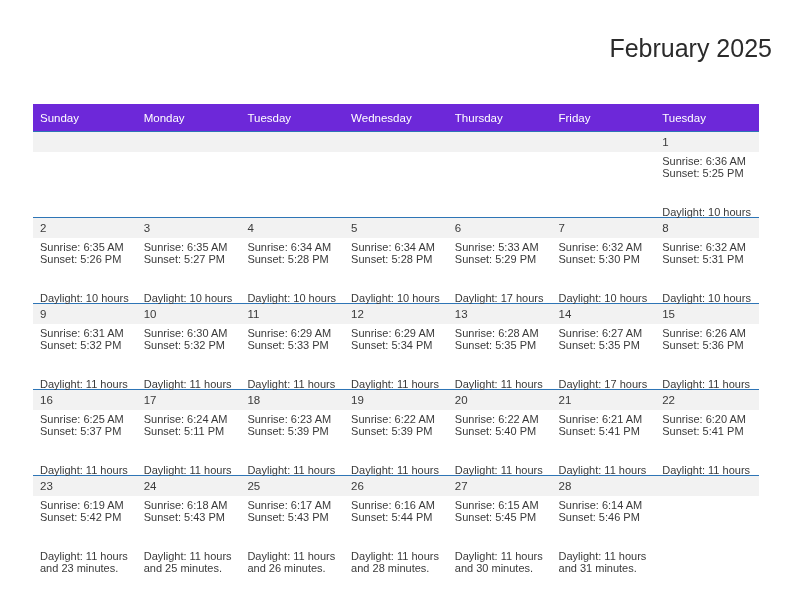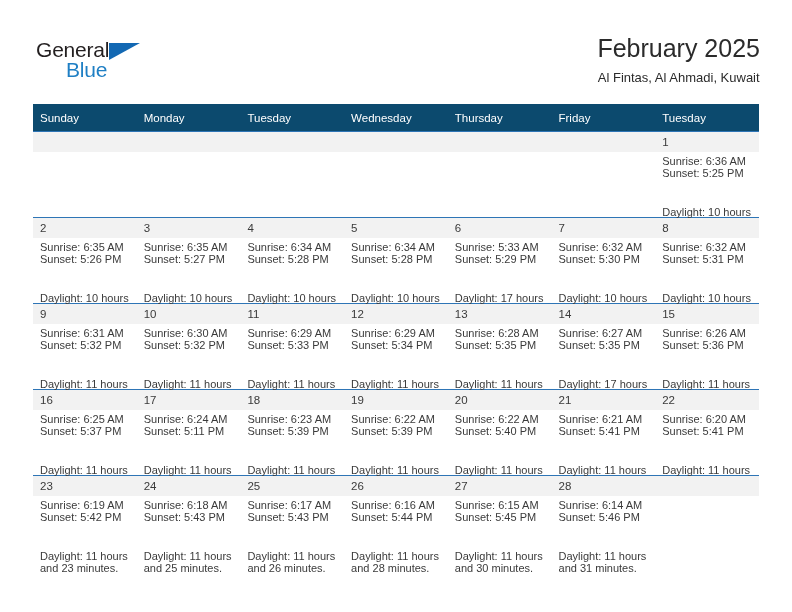--- a/index.html
+++ b/index.html
@@ -58,23 +58,23 @@
     position: absolute;
     left: 30px;
     top: 20px;
     font-size: 21px;
     letter-spacing: -0.2px;
     color: #1f7fc4;
     font-family: "Liberation Sans", sans-serif;
   }
   .title-block {
     position: absolute;
-    right: 32px;
+    right: 20px;
     top: 33px;
-    text-align: center;
+    text-align: right;
   }
   .cal-title {
     font-size: 25px;
     color: #2b2b2b;
     line-height: 30px;
     font-weight: normal;
     margin: 0;
     white-space: nowrap;
   }
   .cal-subtitle {
@@ -88,21 +88,21 @@
   
   .calendar {
     position: absolute;
     left: 33px;
     top: 104px;
     width: 726px;
     border-collapse: collapse;
     table-layout: fixed;
   }
   .calendar th {
-    background: #0c4a6e;
+    background: #6d28d9;
     color: #ffffff;
     font-weight: normal;
     font-size: 11.5px;
     text-align: left;
     padding: 5px 0 5px 7px;
     height: 17px;
     border: none;
   }
   .calendar td {
     vertical-align: top;
@@ -145,29 +145,23 @@
     margin-top: 28px;
   }
 </style>
 </head>
 <body>
 
 <div class="page">
 
   <div class="header">
 
-    <div class="logo">
-      <span class="logo-general">General</span>
-      <span class="logo-tri"></span>
-      <span class="logo-blue">Blue</span>
-    </div>
 
     <div class="title-block">
       <h1 class="cal-title">February 2025</h1>
-      <p class="cal-subtitle">Al Fintas, Al Ahmadi, Kuwait</p>
     </div>
 
   </div>
 
   <table class="calendar">
     <thead>
       <tr id="weekday-row">
           <th>Sunday</th>
           <th>Monday</th>
           <th>Tuesday</th>

